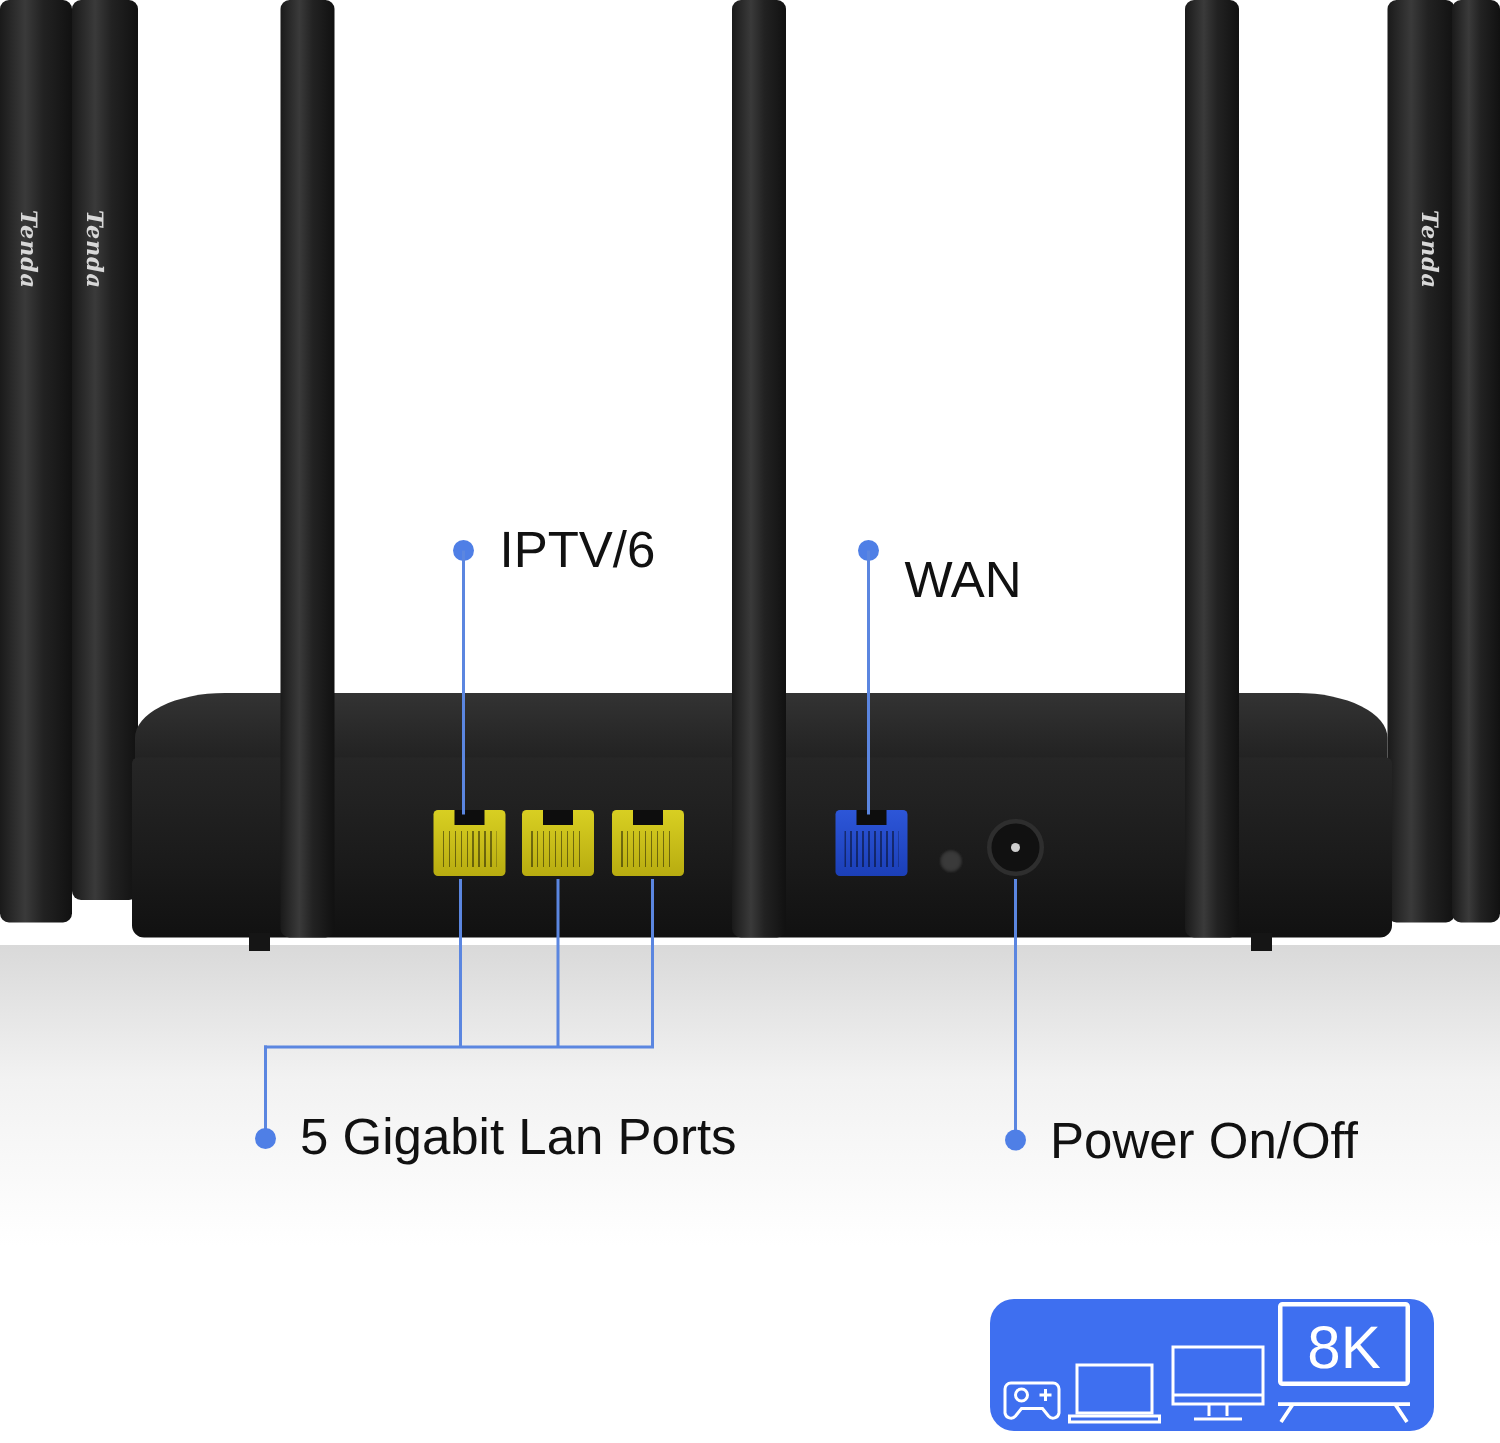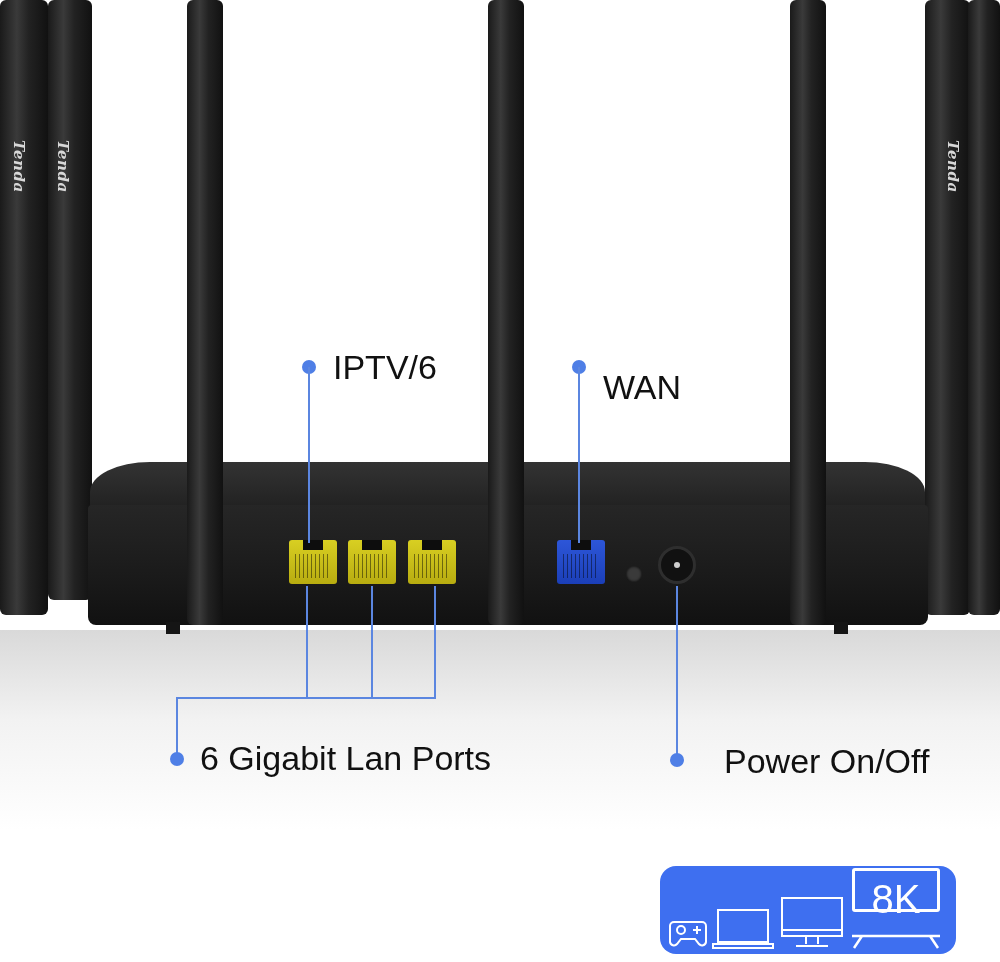--- a/index.html
+++ b/index.html
@@ -16,21 +16,21 @@
   .yellow { background:linear-gradient(#d8cf22,#b8ac10); }
   .blue-port { background:linear-gradient(#2d56d8,#1b3fb8); }
   .reset { position:absolute; left:626px; top:566px; width:16px; height:16px; border-radius:50%; background:#3a3a3a; box-shadow:inset 0 0 3px #000; }
   .power-jack { position:absolute; left:658px; top:546px; width:38px; height:38px; border-radius:50%; background:#111; border:3px solid #2e2e2e; box-sizing:border-box; }
   .power-jack::after { content:""; position:absolute; left:13px; top:13px; width:6px; height:6px; border-radius:50%; background:#cfcfcf; }
   .line { position:absolute; background:#5b86e0; }
   .dot { position:absolute; width:14px; height:14px; border-radius:50%; background:#4f7fe6; }
   .label { position:absolute; color:#111; font-size:34px; line-height:34px; white-space:nowrap; }
   .badge { position:absolute; left:660px; top:866px; width:296px; height:88px; background:#3e6ff0; border-radius:16px; }
   .watermark { position:absolute; left:788px; top:888px; font-family:"DejaVu Sans", sans-serif; font-weight:bold; font-style:italic; font-size:40px; color:rgba(60,90,150,0.75); letter-spacing:-1px; }
-  .k8 { position:absolute; left:852px; top:868px; width:88px; height:44px; border:3px solid #fff; border-radius:3px; box-sizing:border-box; color:#fff; font-size:40px; text-align:center; line-height:56px; }
+  .k8 { position:absolute; left:852px; top:868px; width:88px; height:56px; border:3px solid #fff; border-radius:3px; box-sizing:border-box; color:#fff; font-size:40px; text-align:center; line-height:56px; }
 </style>
 </head>
 <body>
 
 <div id="stage">
   <div class="floor"></div>
 
   <div class="antenna" style="left:0;top:0;width:48px;height:615px;"></div>
   <div class="antenna" style="left:48px;top:0;width:44px;height:600px;"></div>
   <span class="brand" style="left:28px;top:140px;">Tenda</span>
@@ -75,25 +75,25 @@
   <div class="dot" style="left:572px;top:360px;"></div>
   <div class="line" style="left:578px;top:367px;width:2px;height:176px;"></div>
   <span class="label" style="left:603px;top:370px;">WAN</span>
 
   <div class="line" style="left:306px;top:586px;width:2px;height:112px;"></div>
   <div class="line" style="left:371px;top:586px;width:2px;height:112px;"></div>
   <div class="line" style="left:434px;top:586px;width:2px;height:112px;"></div>
   <div class="line" style="left:176px;top:697px;width:260px;height:2px;"></div>
   <div class="line" style="left:176px;top:697px;width:2px;height:62px;"></div>
   <div class="dot" style="left:170px;top:752px;"></div>
-  <span class="label" style="left:200px;top:741px;">6 Gigabit Lan Ports</span>
+  <span class="label" style="left:200px;top:741px;">5 Gigabit Lan Ports</span>
 
   <div class="line" style="left:676px;top:586px;width:2px;height:174px;"></div>
   <div class="dot" style="left:670px;top:753px;"></div>
-  <span class="label" style="left:700px;top:744px;margin-left:24px;">Power On/Off</span>
+  <span class="label" style="left:700px;top:744px;">Power On/Off</span>
 
   <div class="badge">
     <svg width="40" height="34" style="position:absolute;left:8px;top:48px;" viewBox="0 0 40 34">
       <path d="M6 8 h28 a4 4 0 0 1 4 4 v16 a4 4 0 0 1 -7 2 l-4 -5 h-14 l-4 5 a4 4 0 0 1 -7 -2 v-16 a4 4 0 0 1 4 -4z" fill="none" stroke="#fff" stroke-width="2"></path>
       <circle cx="13" cy="16" r="4" fill="none" stroke="#fff" stroke-width="2"></circle>
       <path d="M25 16 h8 M29 12 v8" stroke="#fff" stroke-width="2"></path>
     </svg>
     <svg width="62" height="44" style="position:absolute;left:52px;top:40px;" viewBox="0 0 62 44">
       <rect x="6" y="4" width="50" height="32" fill="none" stroke="#fff" stroke-width="2"></rect>
       <rect x="1" y="38" width="60" height="4" fill="none" stroke="#fff" stroke-width="2"></rect>

